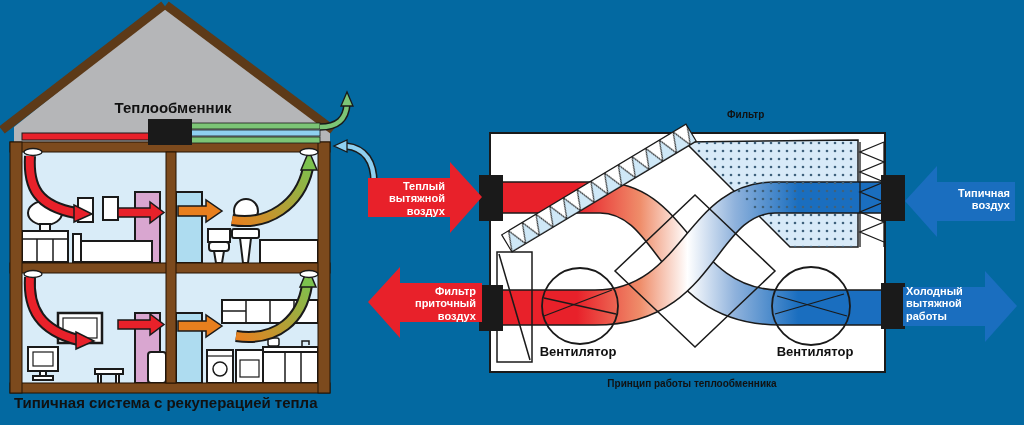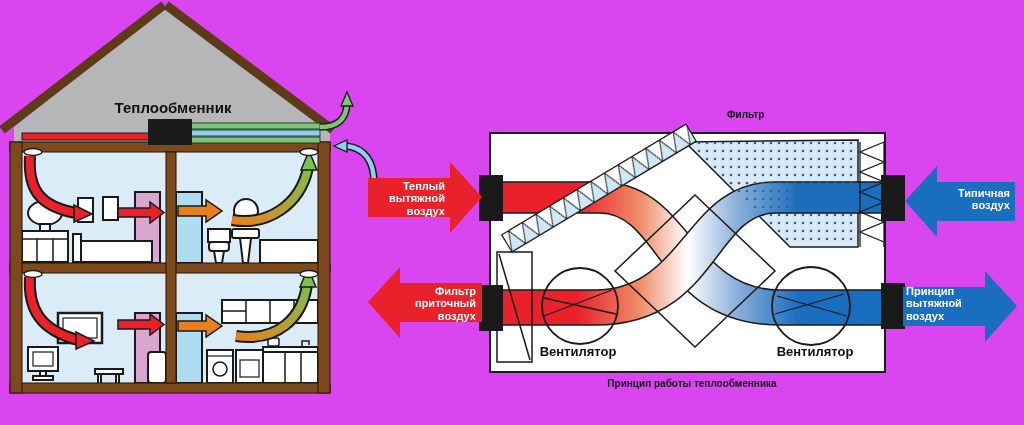--- a/index.html
+++ b/index.html
@@ -3,21 +3,21 @@
 <meta charset="utf-8">
 <style>
   :root{
     --warm:#e8212a; --cold:#1a6ebf; --duct_green:#7cc576; --duct_blue:#8fd0f0;
     --roof_gray:#b5b6b8; --wall_brown:#7c4a1d; --room_blue:#d9ecf8;
     --interior_pink:#d9a6d0; --door_blue:#aedcf0; --warm_mid:#e87f1e;
     --fresh_green:#7cc14e; --filter_light:#d8eaf8; --ink:#1a1a1a;
   }
   *{margin:0;padding:0;box-sizing:border-box;}
   body{font-family:"Liberation Sans",sans-serif;background:#fff;}
-  .stage{position:relative;width:1024px;height:425px;background:#d946ef;overflow:hidden;}
+  .stage{position:relative;width:1024px;height:425px;background:#0369a1;overflow:hidden;}
   .abs{position:absolute;}
   .lbl{font-weight:bold;color:#111;}
   .arrow-text{font-size:11px;font-weight:bold;color:#fff;line-height:1.12;letter-spacing:0;}
   .cap{font-size:15px;font-weight:bold;color:#111;}
 </style>
 </head>
 <body>
 
 <div class="stage">
 
@@ -157,20 +157,21 @@
 
     <g fill="#fff" stroke="#1a1a1a" stroke-width="1.3">
       <ellipse cx="33" cy="152" rx="9" ry="3.5"></ellipse>
       <ellipse cx="309" cy="152" rx="9" ry="3.5"></ellipse>
       <ellipse cx="33" cy="274" rx="9" ry="3.5"></ellipse>
       <ellipse cx="309" cy="274" rx="9" ry="3.5"></ellipse>
     </g>
   </svg>
 
   <div class="abs lbl" style="left:88px;top:99px;width:170px;text-align:center;font-size:15px">Теплообменник</div>
+  <div class="abs cap" style="left:14px;top:394px">Типичная система с рекуперацией тепла</div>
 
   <svg class="abs" style="left:360px;top:100px" width="664" height="325" viewBox="0 0 664 325">
     <defs>
       <linearGradient id="flow" x1="130" y1="0" x2="525" y2="0" gradientUnits="userSpaceOnUse">
         <stop offset="0" stop-color="#e8212a"></stop>
         <stop offset="0.22" stop-color="#e8212a"></stop>
         <stop offset="0.38" stop-color="#ef8d6a"></stop>
         <stop offset="0.5" stop-color="#ffffff"></stop>
         <stop offset="0.62" stop-color="#8fb2dc"></stop>
         <stop offset="0.78" stop-color="#1a6ebf"></stop>
@@ -239,15 +240,15 @@
   </svg>
 
   <div class="abs lbl" style="left:727px;top:109px;width:120px;font-size:10px">Фильтр</div>
   <div class="abs lbl" style="left:518px;top:344px;width:120px;text-align:center;font-size:13px">Вентилятор</div>
   <div class="abs lbl" style="left:755px;top:344px;width:120px;text-align:center;font-size:13px">Вентилятор</div>
   <div class="abs lbl" style="left:532px;top:378px;width:320px;text-align:center;font-size:10px">Принцип работы теплообменника</div>
 
   <div class="abs arrow-text" style="left:371px;top:180px;width:74px;text-align:right">Теплый вытяжной воздух</div>
   <div class="abs arrow-text" style="left:390px;top:285px;width:86px;text-align:right">Фильтр приточный воздух</div>
   <div class="abs arrow-text" style="left:922px;top:187px;width:88px;text-align:right">Типичная воздух</div>
-  <div class="abs arrow-text" style="left:906px;top:285px;width:88px;text-align:left">Принцип вытяжной воздух</div>
+  <div class="abs arrow-text" style="left:906px;top:285px;width:88px;text-align:left">Холодный вытяжной работы</div>
 
 </div>
 
 </body></html>

